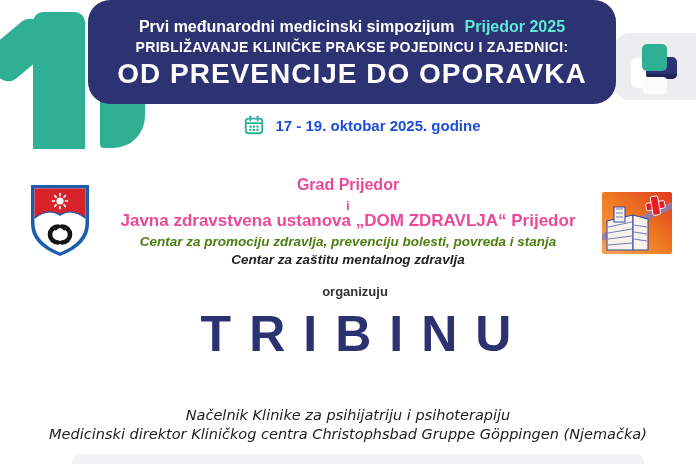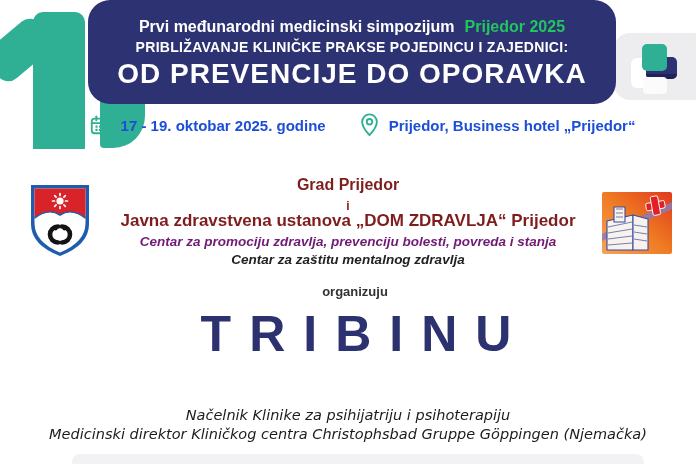--- a/index.html
+++ b/index.html
@@ -23,21 +23,21 @@
   }
 
   
   .banner {
     position:absolute; left:88px; top:0; width:528px; height:104px;
     background:#2d3272; border-radius:22px; color:#ffffff; z-index:5;
     display:flex; flex-direction:column; align-items:center; justify-content:center;
     gap:3px; padding-top:2px; box-sizing:border-box; text-align:center;
   }
   .banner-line1 { font-size:16px; font-weight:700; line-height:18px; }
-  .banner-line1 .accent { color:#22c55e; margin-left:10px; }
+  .banner-line1 .accent { color:#5eead4; margin-left:10px; }
   .banner-line2 { font-size:14px; font-weight:800; letter-spacing:.3px; line-height:17px; }
   .banner-line3 { font-size:28px; font-weight:800; letter-spacing:1px; line-height:30px; }
 
   
   .corner-panel {
     position:absolute; left:614px; top:33px; width:100px; height:67px;
     background:#ededef; border-radius:16px; z-index:2;
   }
   .corner-panel .sq { position:absolute; }
   .sq-white-back { left:17px; top:25px; width:28px; height:30px; background:#ffffff; border-radius:6px; }
@@ -49,25 +49,25 @@
 
   
   .info-row {
     position:absolute; left:88px; top:109px; width:548px; height:32px;
     display:flex; align-items:center; justify-content:center; gap:34px;
     color:#1d4ed8; font-size:15px; font-weight:700;
   }
   .info-item { display:flex; align-items:center; gap:10px; }
 
   
-  .org-text { position:absolute; left:0; width:696px; text-align:center; color:#7f1d1d; }
+  .org-text { position:absolute; left:0; width:696px; text-align:center; color:#ec4899; }
   .t-city       { top:176px; font-size:16px; font-weight:700; }
   .t-conj       { top:199px; font-size:12px; font-weight:600; }
   .t-inst       { top:211px; font-size:17px; font-weight:700; }
-  .t-center1    { top:234px; font-size:13.5px; font-style:italic; font-weight:600; color:#701a75; }
+  .t-center1    { top:234px; font-size:13.5px; font-style:italic; font-weight:600; color:#4d7c0f; }
   .t-center2    { top:252px; font-size:13.5px; font-style:italic; font-weight:600; color:#222; }
   .t-organize   { top:284px; font-size:13px; font-weight:700; color:#333;margin-left:7px; }
 
   .coat-logo { position:absolute; left:28px; top:182px; }
   .dz-logo   { position:absolute; left:602px; top:192px; }
 
   
   .event-title {
     position:absolute; left:16px; top:303px; width:696px; text-align:center;
     color:#2c3170; font-size:50px; font-weight:800; letter-spacing:18px;
@@ -134,29 +134,20 @@
           <rect x="7" y="12.5" width="2.4" height="2.4" rx="0.6"></rect>
             <rect x="10.8" y="12.5" width="2.4" height="2.4" rx="0.6"></rect>
             <rect x="14.6" y="12.5" width="2.4" height="2.4" rx="0.6"></rect>
           <rect x="7" y="16.2" width="2.4" height="2.4" rx="0.6"></rect>
             <rect x="10.8" y="16.2" width="2.4" height="2.4" rx="0.6"></rect>
             <rect x="14.6" y="16.2" width="2.4" height="2.4" rx="0.6"></rect>
         </g>
       </svg>
       <span>17 - 19. oktobar 2025. godine</span>
     </div>
-    <div class="info-item">
-      <svg width="19" height="24" viewBox="0 0 20 26">
-        <g fill="none" stroke="#2fb094" stroke-width="2" stroke-linecap="round" stroke-linejoin="round">
-          <path d="M10 24 C10 24 18 15.5 18 9.5 A8 8 0 0 0 2 9.5 C2 15.5 10 24 10 24 Z"></path>
-          <circle cx="10" cy="9.5" r="3"></circle>
-        </g>
-      </svg>
-      <span>Prijedor, Business hotel „Prijedor“</span>
-    </div>
   </div>
 
   <svg class="coat-logo" width="64" height="76" viewBox="0 0 64 76">
     <path d="M3 3 H61 V42 Q61 63 32 74 Q3 63 3 42 Z" fill="#1e5cad"></path>
     <path d="M6.5 6.5 H57.5 V41 Q57.5 60 32 70.5 Q6.5 60 6.5 41 Z" fill="#ffffff"></path>
     <path d="M6.5 6.5 H57.5 V36 C49 29.5 39.5 28 32 33 C24.5 28 15 29.5 6.5 36 Z" fill="#d8232a"></path>
     <path d="M6.5 36 C15 29.5 24.5 28 32 33 C39.5 28 49 29.5 57.5 36" fill="none" stroke="#1e5cad" stroke-width="1.6"></path>
     <g>
       <circle cx="32" cy="19" r="3.6" fill="#ffffff"></circle>
       <g stroke="#ffffff" stroke-width="1.7" stroke-linecap="round">

